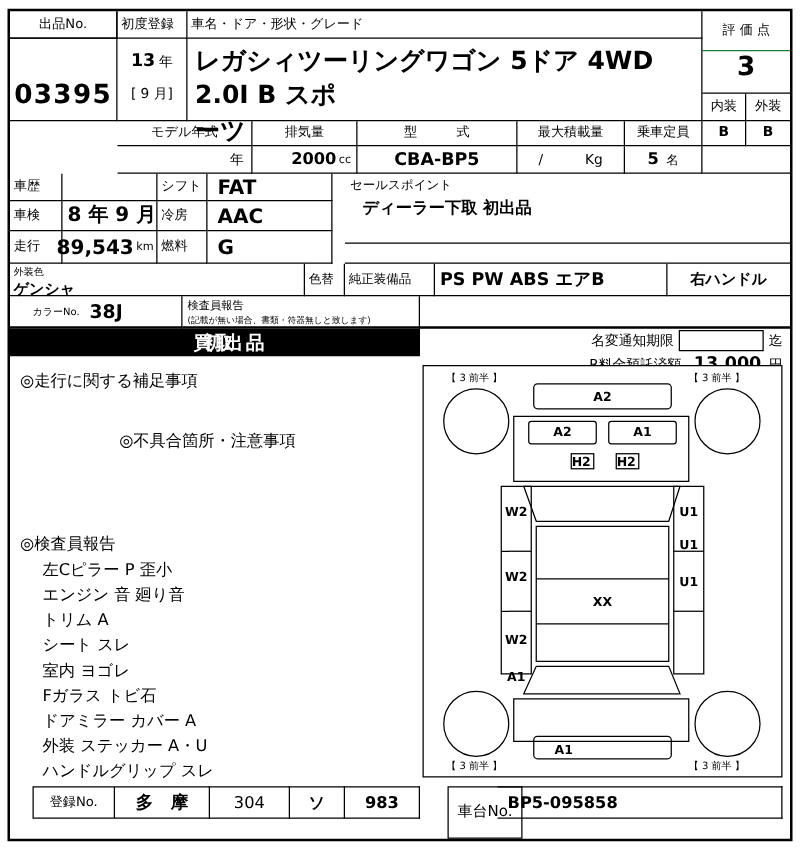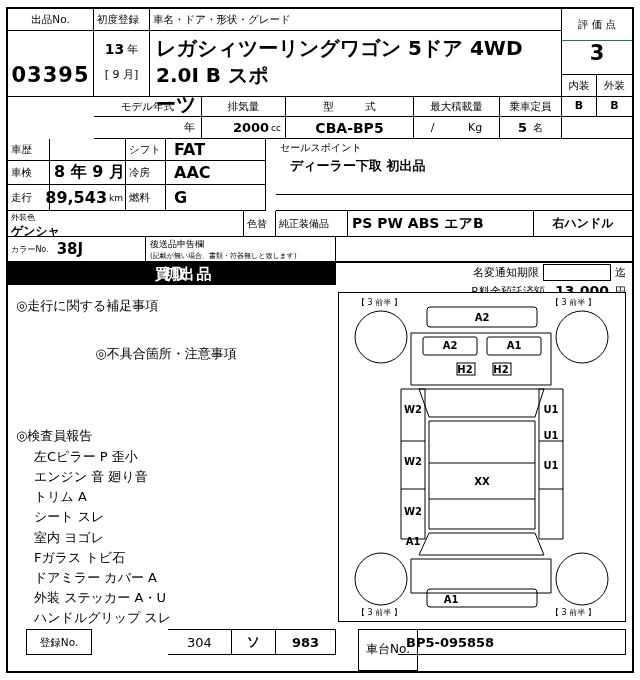--- a/index.html
+++ b/index.html
@@ -170,25 +170,25 @@
     <span class="bigval">G</span>
   </div>
 
   <div class="cell" style="left:0;top:202px;width:236px;height:26px;border-right:1px solid #000;border-bottom:1px solid #000;padding:1px 3px;">
     <div class="tiny">外装色</div>
     <div style="font-size:12px;font-weight:bold;">ゲンシャ</div>
   </div>
   <div class="cell lbl vctr" style="left:236px;top:202px;width:32px;height:26px;border-right:1px solid #000;border-bottom:1px solid #000;font-size:10px;">色替</div>
 
   <div class="cell" style="left:0;top:228px;width:138px;height:26px;border-right:1px solid #000;border-bottom:2px solid #000;display:flex;align-items:center;">
-    <span class="tiny" style="padding-left:3px;">カラーNo.</span>
+    <span class="tiny" style="padding-left:18px;">カラーNo.</span>
     <span style="font-size:15px;font-weight:bold;margin-left:8px;">38J</span>
   </div>
   <div class="cell" style="left:138px;top:228px;width:190px;height:26px;border-right:1px solid #000;border-bottom:2px solid #000;padding:1px 4px;">
-    <div style="font-size:9px;">後送品申告欄</div>
+    <div style="font-size:9px;">検査員報告</div>
     <div style="font-size:7px;">(記載が無い場合、書類・符器無しと致します)</div>
   </div>
 
   <div class="cell" style="left:268px;top:130px;width:356px;height:56px;border-bottom:1px solid #000;padding:2px 4px;">
     <div style="font-size:10px;">セールスポイント</div>
     <div style="font-size:13px;font-weight:bold;padding-left:10px;margin-top:2px;">ディーラー下取 初出品</div>
   </div>
 
   <div class="cell" style="left:268px;top:186px;width:356px;height:16px;border-bottom:1px solid #000;"></div>
 
@@ -294,20 +294,23 @@
         <text x="212" y="322">【 3  前半 】</text>
       </g>
       <g fill="none" stroke="#000" stroke-width="1">
         <rect x="118" y="70" width="18" height="12"></rect>
         <rect x="154" y="70" width="18" height="12"></rect>
       </g>
     </svg>
   </div>
 
   <div class="cell lbl ctr" style="left:18px;top:620px;width:66px;height:26px;border:1px solid #000;">登録No.</div>
+  <div class="cell ctr" style="left:84px;top:620px;width:76px;height:26px;border:1px solid #000;border-left:none;">
+    <span style="font-size:14px;font-weight:bold;">多　摩</span>
+  </div>
   <div class="cell ctr" style="left:160px;top:620px;width:64px;height:26px;border:1px solid #000;border-left:none;">
     <span style="font-size:13px;font-weight:normal;">304</span>
   </div>
   <div class="cell ctr" style="left:224px;top:620px;width:44px;height:26px;border:1px solid #000;border-left:none;">
     <span style="font-size:13px;font-weight:bold;">ソ</span>
   </div>
   <div class="cell ctr" style="left:268px;top:620px;width:60px;height:26px;border:1px solid #000;border-left:none;">
     <span style="font-size:13px;font-weight:bold;">983</span>
   </div>
 

